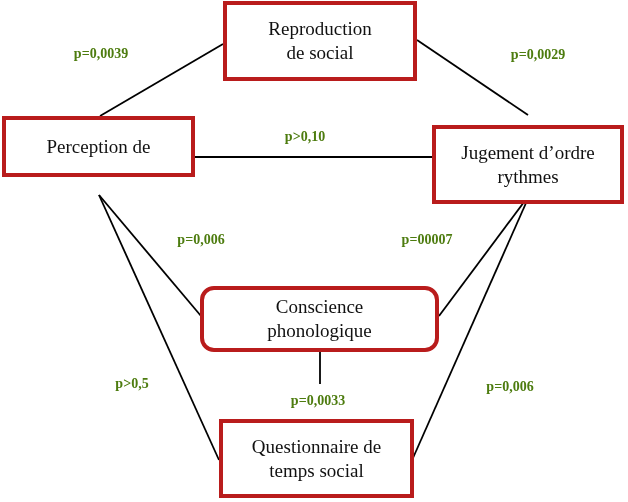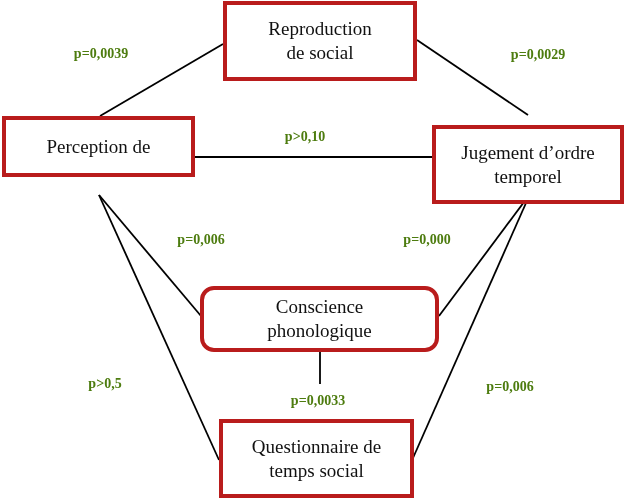--- a/index.html
+++ b/index.html
@@ -76,42 +76,42 @@
     <span>Reproduction</span>
     <span>de social</span>
   </div>
 
   <div class="node" style="left:2px; top:116px; width:193px; height:61px;">
     <span>Perception de</span>
   </div>
 
   <div class="node" style="left:432px; top:97px; width:192px; height:79px;margin-top:28px;">
     <span>Jugement d’ordre</span>
-    <span>temporel</span>
+    <span>rythmes</span>
   </div>
 
   <div class="node" style="left:219px; top:419px; width:195px; height:79px;">
     <span>Questionnaire de</span>
     <span>temps social</span>
   </div>
 
   <div class="node rounded" style="left:200px; top:286px; width:239px; height:66px;">
     <span>Conscience</span>
     <span>phonologique</span>
   </div>
 
   <div class="edge-label" style="left:101px; top:54px;">p=0,0039</div>
 
   <div class="edge-label" style="left:518px; top:55px;margin-left:20px;">p=0,0029</div>
 
   <div class="edge-label" style="left:305px; top:137px;">p&gt;0,10</div>
 
   <div class="edge-label" style="left:201px; top:240px;">p=0,006</div>
 
-  <div class="edge-label" style="left:427px; top:240px;">p=0,000</div>
+  <div class="edge-label" style="left:427px; top:240px;">p=00007</div>
 
-  <div class="edge-label" style="left:105px; top:384px;">p&gt;0,5</div>
+  <div class="edge-label" style="left:132px; top:384px;">p&gt;0,5</div>
 
   <div class="edge-label" style="left:318px; top:401px;text-align:right;">p=0,0033</div>
 
   <div class="edge-label" style="left:510px; top:387px;">p=0,006</div>
 
 </div>
 
 </body></html>

